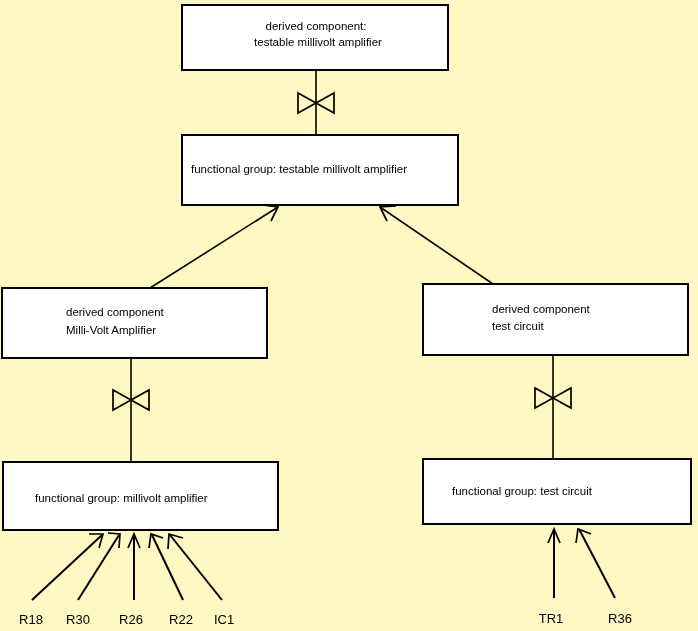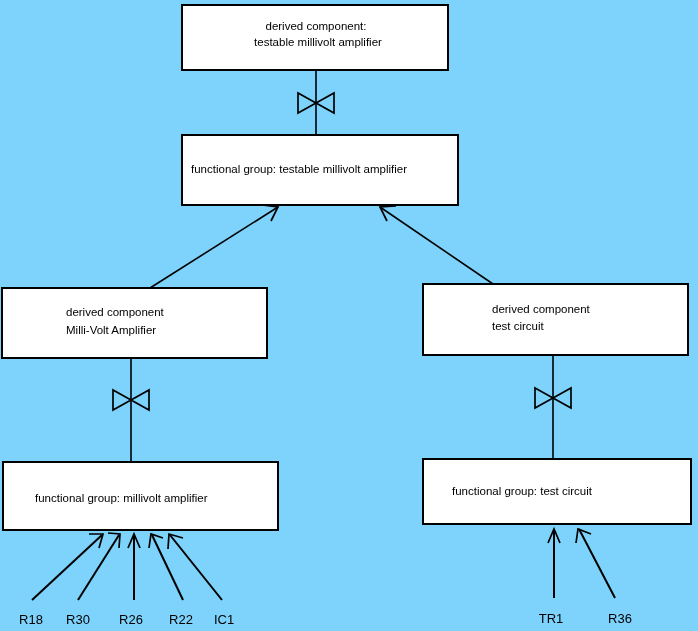--- a/index.html
+++ b/index.html
@@ -9,21 +9,21 @@
     background: #ffffff;
   }
   body {
     font-family: "Liberation Sans", sans-serif;
     color: #000000;
   }
   #diagram-root {
     position: relative;
     width: 698px;
     height: 631px;
-    background: #7dd3fc;
+    background: #fef9c3;
     overflow: hidden;
   }
   #diagram-svg {
     position: absolute;
     top: 0;
     left: 0;
     width: 698px;
     height: 631px;
     display: block;
   }

